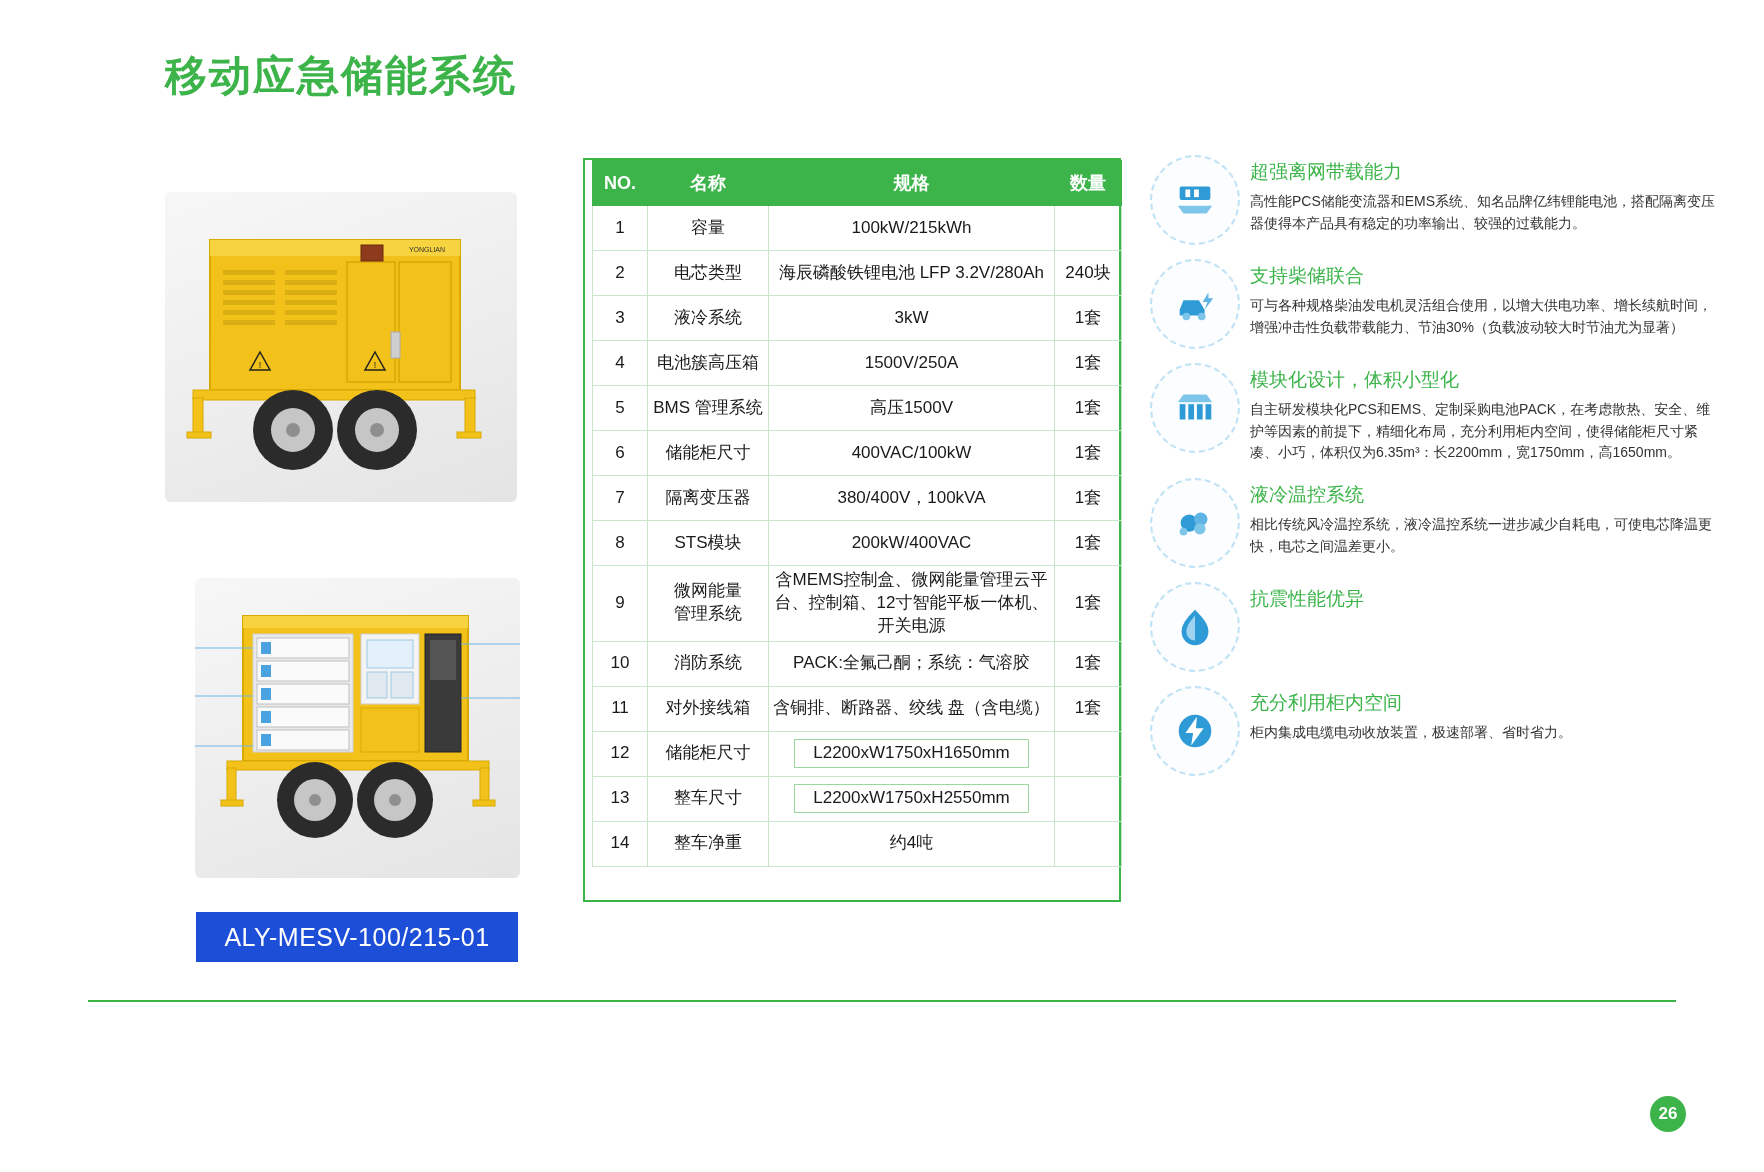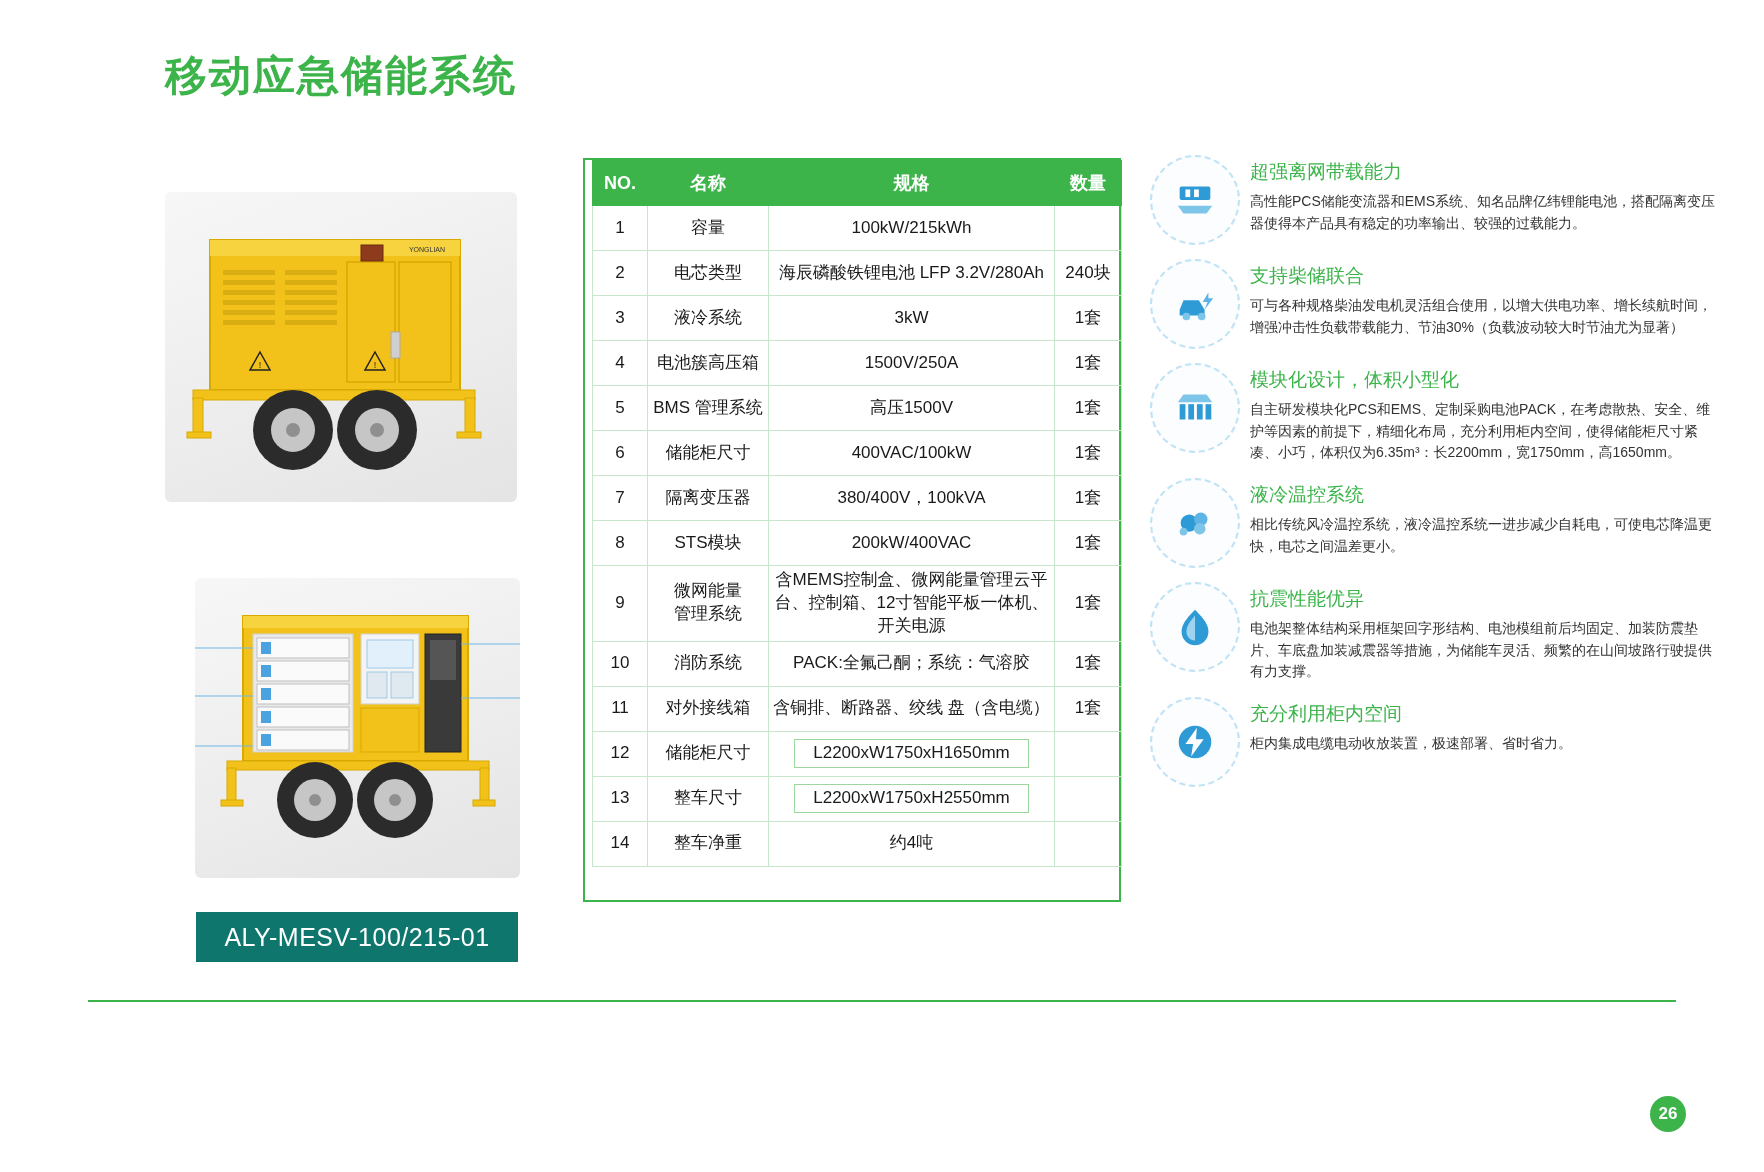--- a/index.html
+++ b/index.html
@@ -39,21 +39,21 @@
 
   
   .trailer { position: absolute; left: 0; top: 0; width: 100%; height: 100%; }
 
   .model-badge {
     position: absolute;
     left: 196px;
     top: 912px;
     width: 322px;
     height: 50px;
-    background: #0f766e;
+    background: #1d4ed8;
     color: #fff;
     font-size: 25px;
     display: flex;
     align-items: center;
     justify-content: center;
     letter-spacing: 0.5px;
   }
 
   
   .spec-table {
@@ -429,21 +429,20 @@
 
   <div class="feature">
     <div class="feature-icon">
       <svg viewBox="0 0 48 48">
           <path d="M24 6C14 16 10 22 10 29a14 14 0 0 0 28 0c0-7-4-13-14-23z" fill="#2e9bd6"></path>
           <path d="M24 12c-6 7-9 12-9 17a9 9 0 0 0 9 9z" fill="#9ed4f0"></path>
         </svg>
     </div>
     <div class="feature-text">
       <div class="feature-title">抗震性能优异</div>
-      <div class="feature-desc">电池架整体结构采用框架回字形结构、电池模组前后均固定、加装防震垫片、车底盘加装减震器等措施，为储能车灵活、频繁的在山间坡路行驶提供有力支撑。</div>
     </div>
   </div>
 
   <div class="feature">
     <div class="feature-icon">
       <svg viewBox="0 0 48 48">
           <circle cx="24" cy="24" r="17" fill="#2e9bd6"></circle>
           <path d="M26 9l-12 17h8l-2 13 13-18h-8z" fill="#fff"></path>
         </svg>
     </div>

